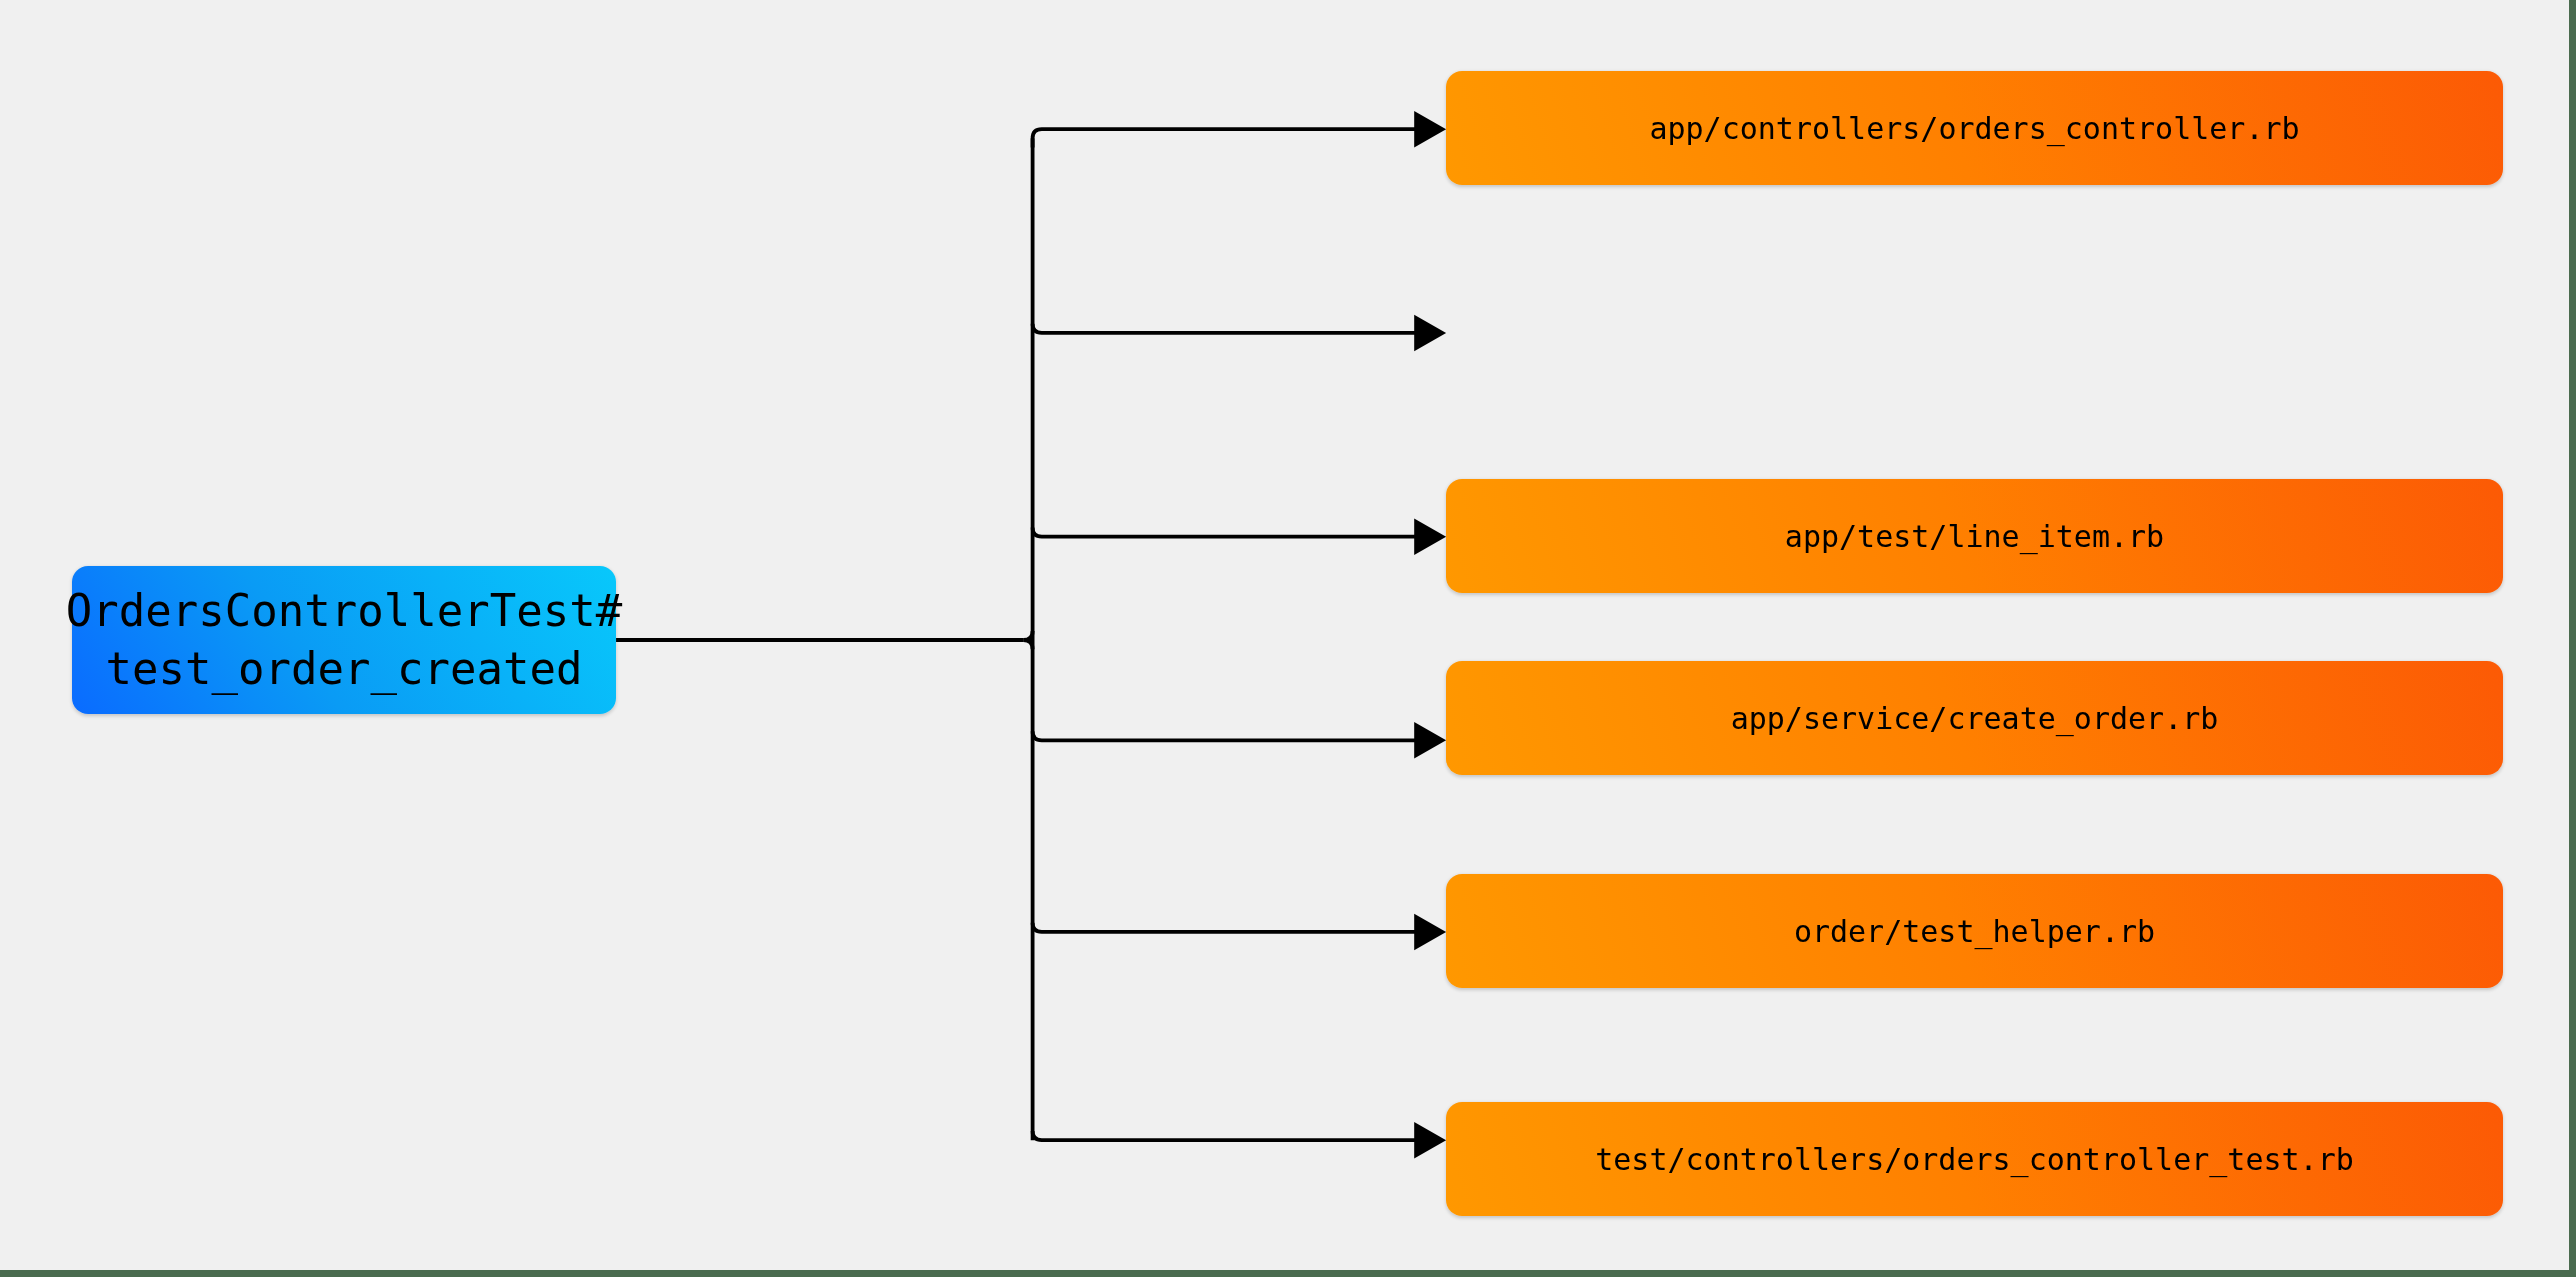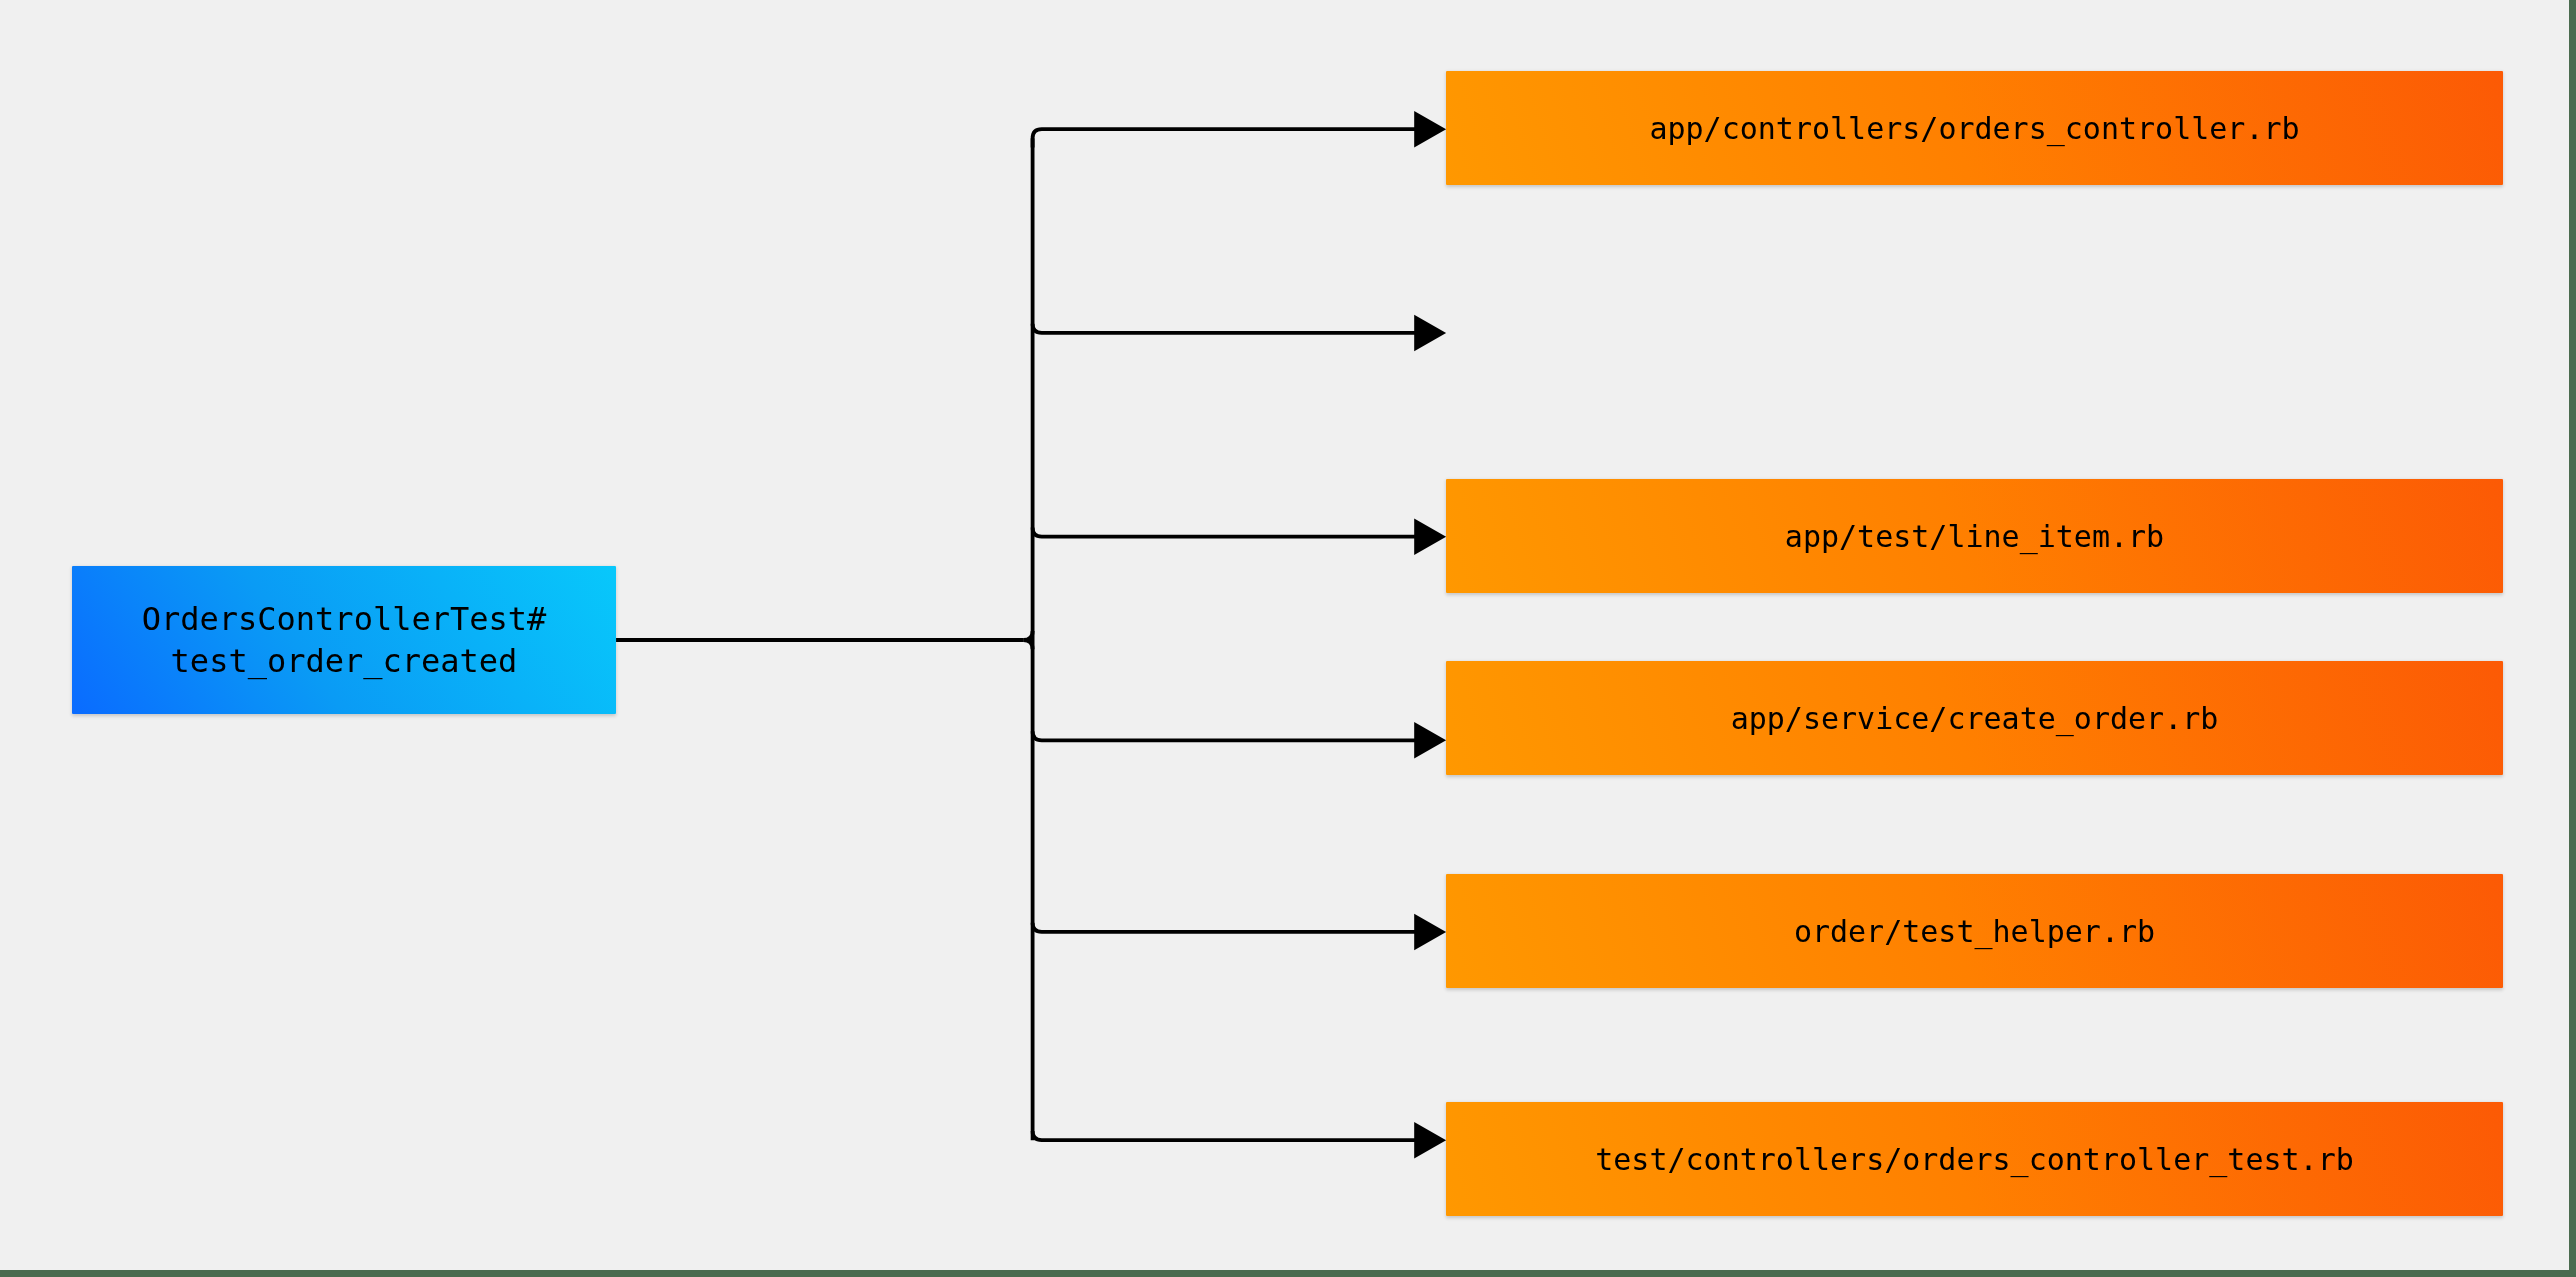--- a/index.html
+++ b/index.html
@@ -27,32 +27,32 @@
     width: 2576px;
     height: 1277px;
     pointer-events: none;
   }
   .node {
     position: absolute;
     display: flex;
     align-items: center;
     justify-content: center;
     text-align: center;
-    border-radius: 1px;
+    border-radius: 16px;
     color: #000000;
     font-family: "DejaVu Sans Mono", monospace;
     box-shadow: 0 1.5px 3.8px rgba(0,0,0,0.18);
     box-sizing: border-box;
   }
   .node-source {
     left: 72px;
     top: 566px;
     width: 544px;
     height: 148px;
-    font-size: 32px;
+    font-size: 44px;
     line-height: 1.32;
     background: linear-gradient(55deg, #0a6bff 0%, #0a9bf5 42%, #08c8fb 100%);
   }
   .node-file {
     left: 1446px;
     width: 1057px;
     height: 114px;
     font-size: 30px;
     background: linear-gradient(72deg, #ff9800 0%, #ff8000 48%, #fc5a05 100%);
   }

